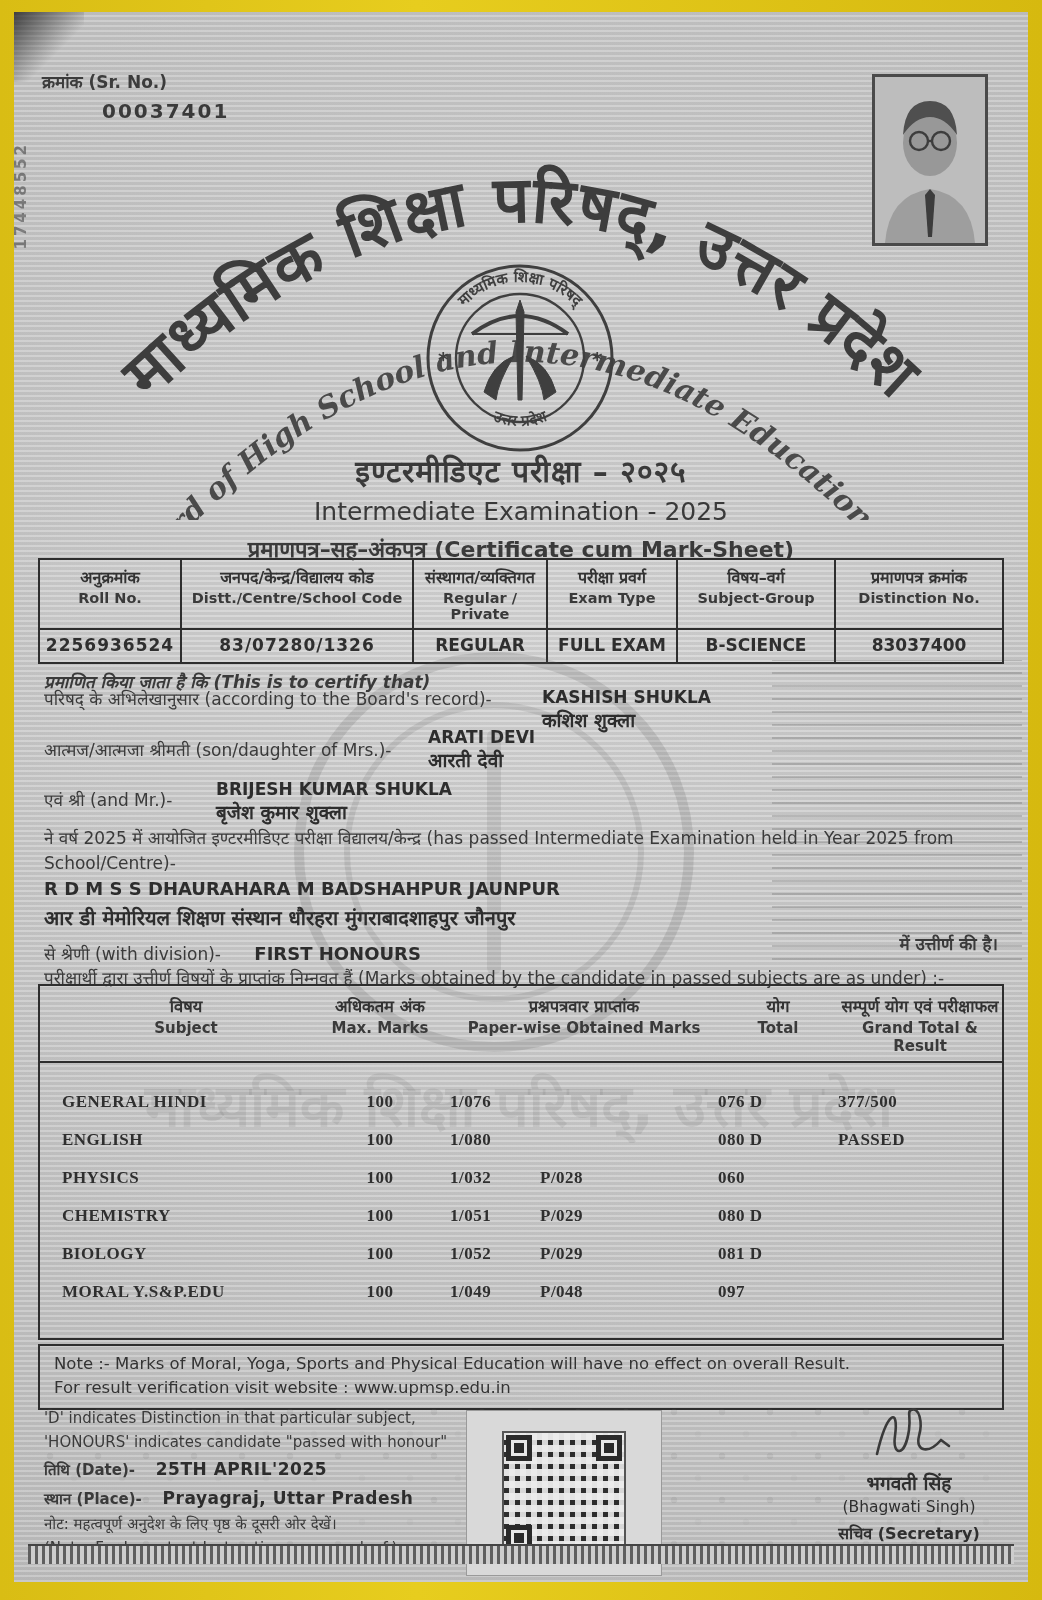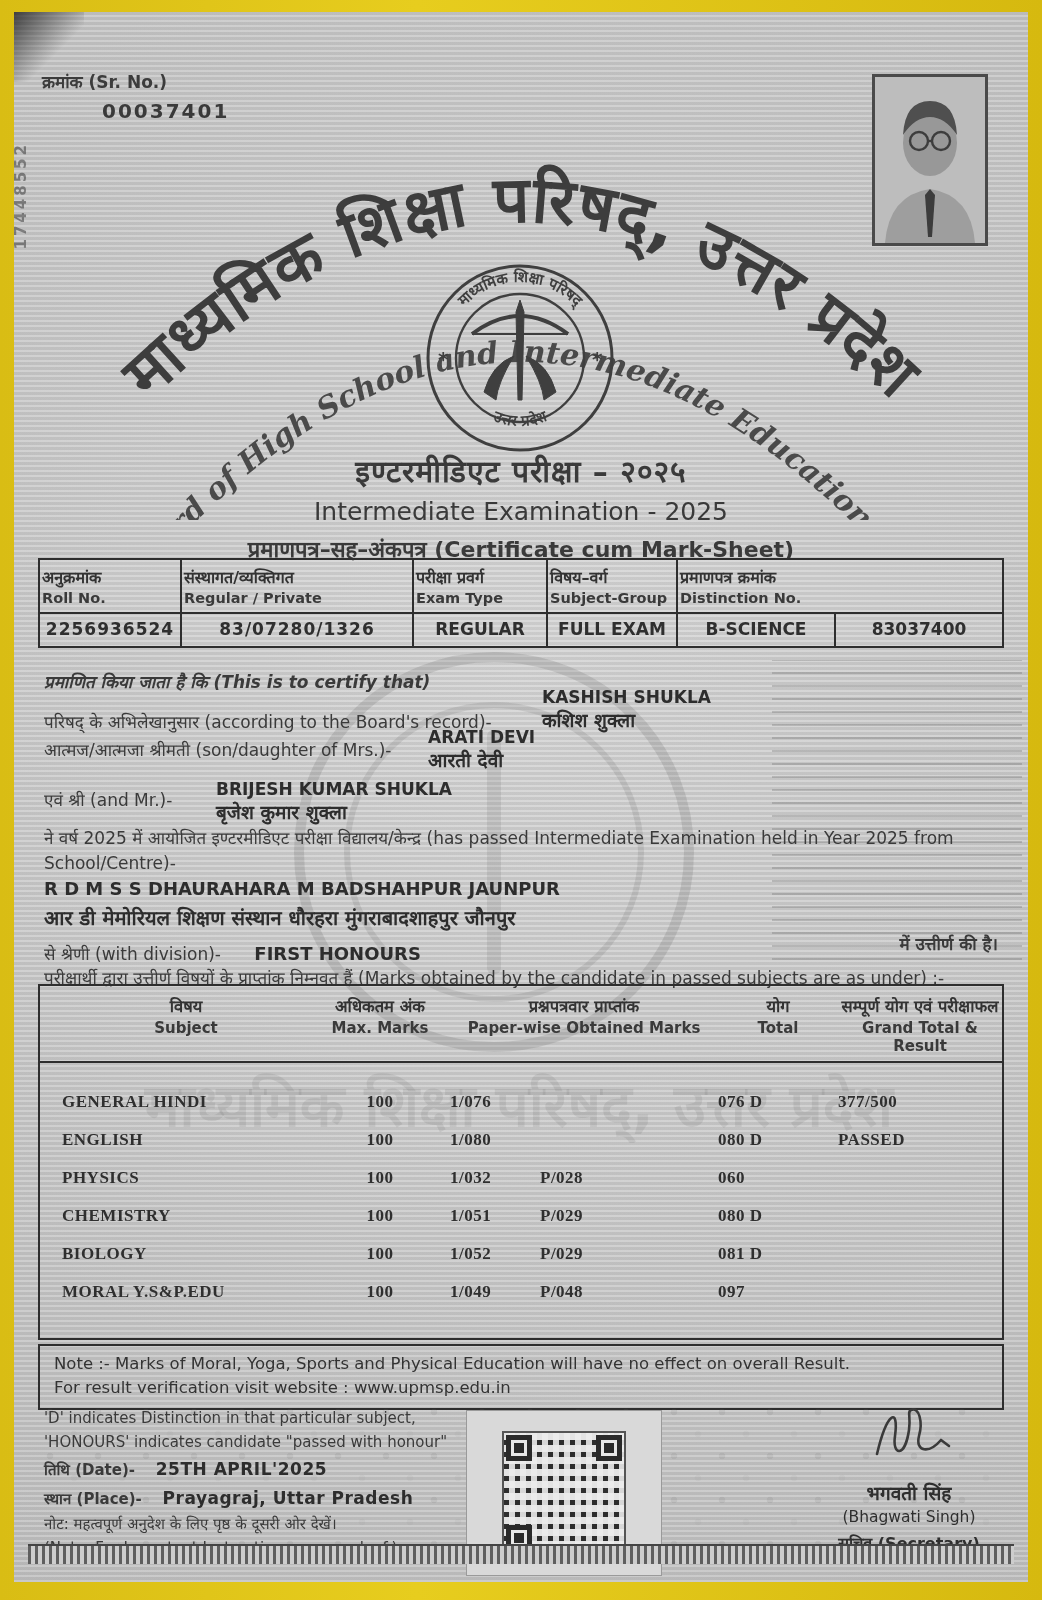--- a/index.html
+++ b/index.html
@@ -44,21 +44,21 @@
 
   .title-block { position:absolute; left:0; top:438px; width:1014px; text-align:center; color:#3a3a3a; }
   .title-hi { font-size:30px; font-weight:bold; letter-spacing:1px; }
   .title-en { font-size:25px; font-weight:normal; margin-top:6px; }
   .subtitle  { font-size:22px; font-weight:bold; margin-top:7px; }
 
   
   .info-table { position:absolute; left:24px; top:546px; width:966px;
     border:2.5px solid #2e2e2e; background:rgba(255,255,255,.05); }
   .info-head, .info-vals { display:grid; grid-template-columns:142px 232px 134px 130px 158px 1fr; }
-  .info-head > div { border-right:2px solid #2e2e2e; padding:6px 2px; }
+  .info-head > div { border-right:2px solid #2e2e2e; padding:6px 2px; text-align:center; }
   .info-head > div:last-child { border-right:none; }
   .info-vals > div { border-right:2px solid #2e2e2e; border-top:2.5px solid #2e2e2e;
     padding:5px 2px 7px; text-align:center; font-weight:bold; font-size:17px; color:#2f2f2f; }
   .info-vals > div:last-child { border-right:none; }
   .lbl-hi { font-size:16px; font-weight:bold; color:#333; }
   .lbl-en { font-size:14.5px; font-weight:bold; color:#3a3a3a; margin-top:2px; }
   .info-vals .v-roll, .info-vals .v-code { letter-spacing:1px; }
 
   
   .watermark-seal { position:absolute; left:280px; top:640px; width:400px; height:400px;
@@ -72,21 +72,21 @@
   .microtext-col { position:absolute; right:6px; top:648px; width:250px; height:300px;
     background:repeating-linear-gradient(0deg, rgba(70,70,70,.22) 0 2px, rgba(200,200,200,0) 2px 13px); }
 
   .body-text { position:absolute; left:30px; top:648px; width:958px; height:330px;
     font-size:17px; color:#3a3a3a; }
   .bl { position:absolute; left:0; }
   .hi-it { font-style:italic; font-weight:bold; }
   .name { font-weight:bold; color:#2d2d2d; line-height:1.3; }
   .name .nm-hi { font-size:19px; }
   .l-certify { top:10px; }
-  .l-record  { top:50px; }
+  .l-record  { top:27px; }
   .n-cand    { position:absolute; left:498px; top:26px; }
   .l-mother  { top:78px; }
   .n-moth    { position:absolute; left:384px; top:66px; }
   .l-father  { top:128px; }
   .n-fath    { position:absolute; left:172px; top:118px; }
   .l-passed  { top:166px; width:940px; line-height:1.45; }
   .l-school-en { top:218px; font-weight:bold; font-size:18px; color:#2d2d2d; }
   .l-school-hi { top:244px; font-weight:bold; font-size:20px; color:#2d2d2d; }
   .l-division { top:282px; }
   .l-division .div-val { font-weight:bold; font-size:18px; color:#2d2d2d; margin-left:28px; }
@@ -125,21 +125,21 @@
   .qr { position:relative; width:124px; height:124px; border:2px solid #555;
     background:
       repeating-linear-gradient(90deg, rgba(40,40,40,.85) 0 5px, rgba(230,230,230,.9) 5px 11px),
       repeating-linear-gradient(0deg, rgba(40,40,40,.8) 0 5px, rgba(235,235,235,.95) 5px 12px);
     background-blend-mode:lighten; }
   .qr .finder { position:absolute; width:26px; height:26px; border:5px solid #2a2a2a; background:#e8e8e8; }
   .qr .finder::after { content:""; position:absolute; inset:3px; background:#2a2a2a; }
   .f-tl { left:2px; top:2px; } .f-tr { right:2px; top:2px; } .f-bl { left:2px; bottom:2px; }
   .signature { position:absolute; left:790px; top:1390px; width:210px; text-align:center; color:#2f2f2f; }
   .sig-squiggle { height:64px; }
-  .sig-hi { font-size:19px; font-weight:bold;margin-top:10px; }
+  .sig-hi { font-size:19px; font-weight:bold; }
   .sig-en { font-size:15.5px; margin-top:2px; }
   .sig-title { font-size:16px; font-weight:bold; margin-top:6px; }
 
   .bottom-band { position:absolute; left:14px; right:14px; bottom:18px; height:20px;
     background:repeating-linear-gradient(90deg,#5f5f5f 0 3px,#cdcdcd 3px 7px);
     border-top:2px solid #444; }
 </style>
 </head>
 <body>
 
@@ -209,20 +209,24 @@
       <div class="subtitle">प्रमाणपत्र–सह–अंकपत्र (Certificate cum Mark-Sheet)</div>
     </div>
 
     <div class="info-table">
       <div class="info-head">
         <div>
           <div class="lbl-hi">अनुक्रमांक</div>
           <div class="lbl-en">Roll No.</div>
         </div>
         <div>
+          <div class="lbl-hi">जनपद/केन्द्र/विद्यालय कोड</div>
+          <div class="lbl-en">Distt./Centre/School Code</div>
+        </div>
+        <div>
           <div class="lbl-hi">संस्थागत/व्यक्तिगत</div>
           <div class="lbl-en">Regular / Private</div>
         </div>
         <div>
           <div class="lbl-hi">परीक्षा प्रवर्ग</div>
           <div class="lbl-en">Exam Type</div>
         </div>
         <div>
           <div class="lbl-hi">विषय–वर्ग</div>
           <div class="lbl-en">Subject-Group</div>

